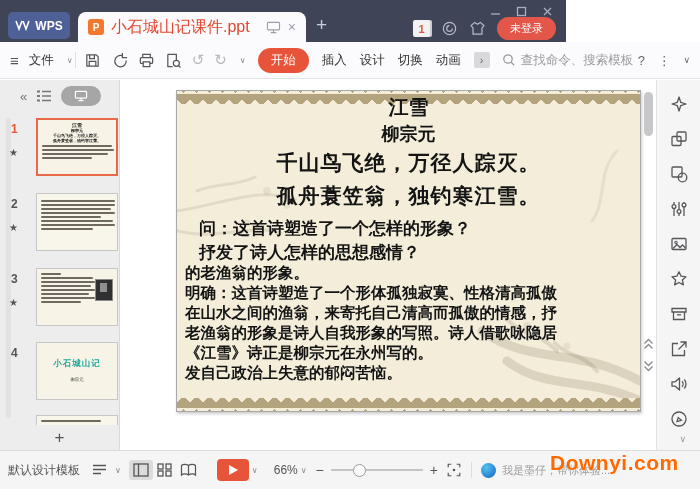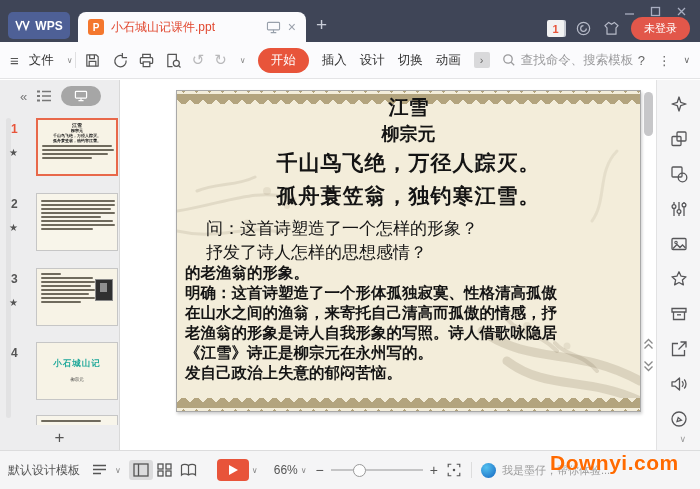--- a/index.html
+++ b/index.html
@@ -1,27 +1,27 @@
 <!DOCTYPE html>
 <html><head>
 <meta charset="utf-8">
 <style>
   html,body{margin:0;padding:0;background:#888;}
   .app{position:relative;width:700px;height:489px;background:#fff;overflow:hidden;
        font-family:"Liberation Sans",sans-serif;-webkit-user-select:none;}
   
-  .titlebar{position:absolute;left:0;top:0;width:700px;height:42px;background:#3f4557;text-decoration:underline;}
+  .titlebar{position:absolute;left:0;top:0;width:566px;height:42px;background:#3f4557;text-decoration:underline;}
   .wps-btn{position:absolute;left:8px;top:12px;width:62px;height:27px;background:#4e6096;
            border-radius:5px;display:flex;align-items:center;justify-content:center;gap:5px;
            color:#fff;font-size:12px;font-weight:bold;cursor:pointer;}
   .doc-tab{position:absolute;left:78px;top:12px;width:228px;height:30px;background:#fbfbfd;
            border-radius:8px 8px 0 0;display:flex;align-items:center;gap:7px;padding:0 10px;box-sizing:border-box;}
   .ppt-ic{width:16px;height:16px;background:#f4772e;border-radius:3px;color:#fff;font-size:10px;
           font-weight:bold;display:flex;align-items:center;justify-content:center;}
-  .tab-title{color:#e1472f;font-size:12px;white-space:nowrap;overflow:hidden;flex:1;}
+  .tab-title{color:#e1472f;font-size:16px;white-space:nowrap;overflow:hidden;flex:1;}
   .tab-x{color:#9aa0ab;font-size:14px;line-height:1;cursor:pointer;}
   .newtab{position:absolute;left:316px;top:14px;color:#c9cdd8;font-size:19px;cursor:pointer;}
   .win-ctl{position:absolute;right:6px;top:2px;display:flex;}
   .win-ctl span{width:26px;height:18px;display:flex;align-items:center;justify-content:center;cursor:pointer;}
   .tb-right{position:absolute;right:10px;top:17px;display:flex;align-items:center;gap:11px;}
   .badge1{width:17px;height:17px;background:#f2f2f2;border-radius:2px;color:#e8543a;font-weight:bold;
           font-size:11px;display:flex;align-items:center;justify-content:center;box-shadow:2px 0 0 #c9ccd4;}
   .login-pill{background:#e2574a;color:#fff;font-size:11px;padding:4px 13px;border-radius:12px;cursor:pointer;}
   
   .menubar{position:absolute;left:0;top:42px;width:700px;height:37px;background:#fbfbfd;
@@ -67,21 +67,21 @@
                          linear-gradient(45deg,#f3edda 5px,transparent 5px);
         background-size:13px 13px;background-position:0 3px;}
   .band-top{top:0;}
   .band-bottom{bottom:0;transform:scaleY(-1);}
   .slide-art{position:absolute;left:0;top:0;width:100%;height:100%;pointer-events:none;}
   .stx{position:absolute;left:0;right:0;text-align:center;font-weight:bold;color:#141414;cursor:text;}
   .s-title{top:3px;font-size:20px;}
   .s-author{top:31px;font-size:18px;}
   .s-poem1{top:58px;font-size:21px;letter-spacing:1px;}
   .s-poem2{top:91px;font-size:21px;letter-spacing:1px;}
-  .s-q{position:absolute;left:22px;font-size:17px;font-weight:normal;color:#141414;cursor:text;margin-left:7px;}
+  .s-q{position:absolute;left:22px;font-size:17px;font-weight:bold;color:#141414;cursor:text;}
   .s-q1{top:126px;} .s-q2{top:150px;}
   .s-answers{position:absolute;left:8px;right:4px;top:172px;font-size:15.5px;line-height:20px;
              font-weight:bold;color:#141414;cursor:text;}
   .vthumb{position:absolute;right:3px;top:12px;width:9px;height:44px;background:#c7c7c9;border-radius:5px;cursor:grab;}
   .pgbtns{position:absolute;right:2px;top:258px;display:flex;flex-direction:column;gap:10px;align-items:center;}
   .pgbtns span{cursor:pointer;display:flex;}
   
   .rail{position:absolute;right:0;top:80px;width:44px;height:370px;background:#f5f5f6;
         border-left:1px solid #e2e2e3;box-sizing:border-box;display:flex;flex-direction:column;
         align-items:center;padding-top:14px;gap:15px;}

